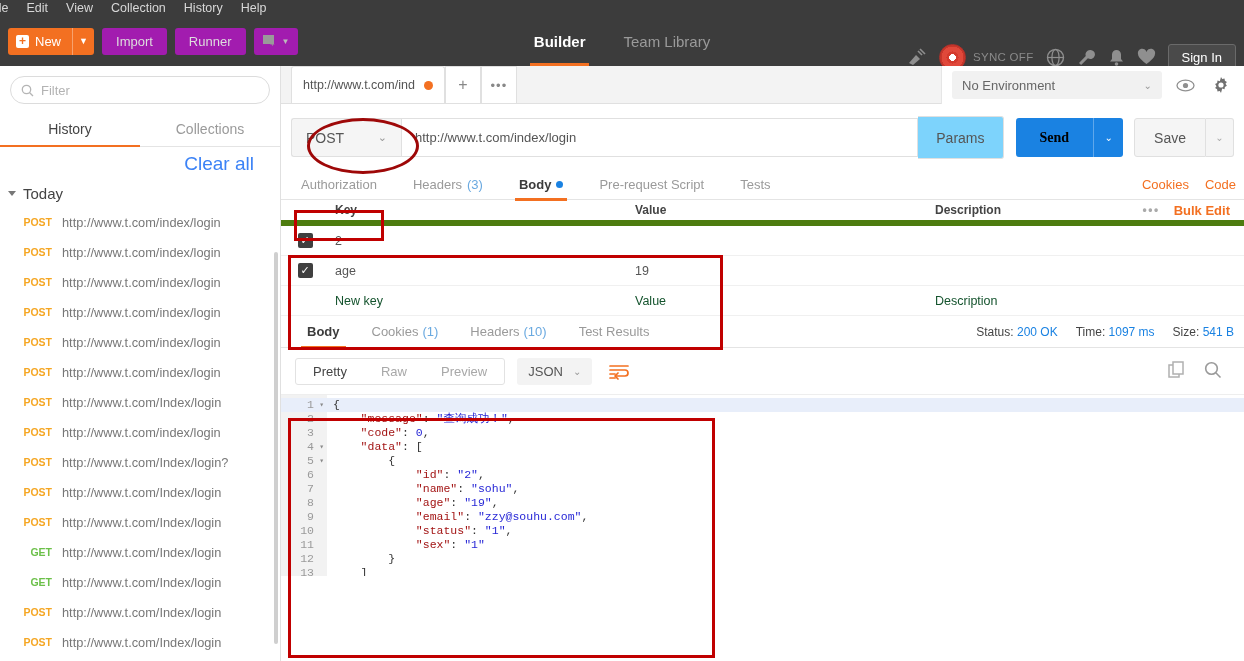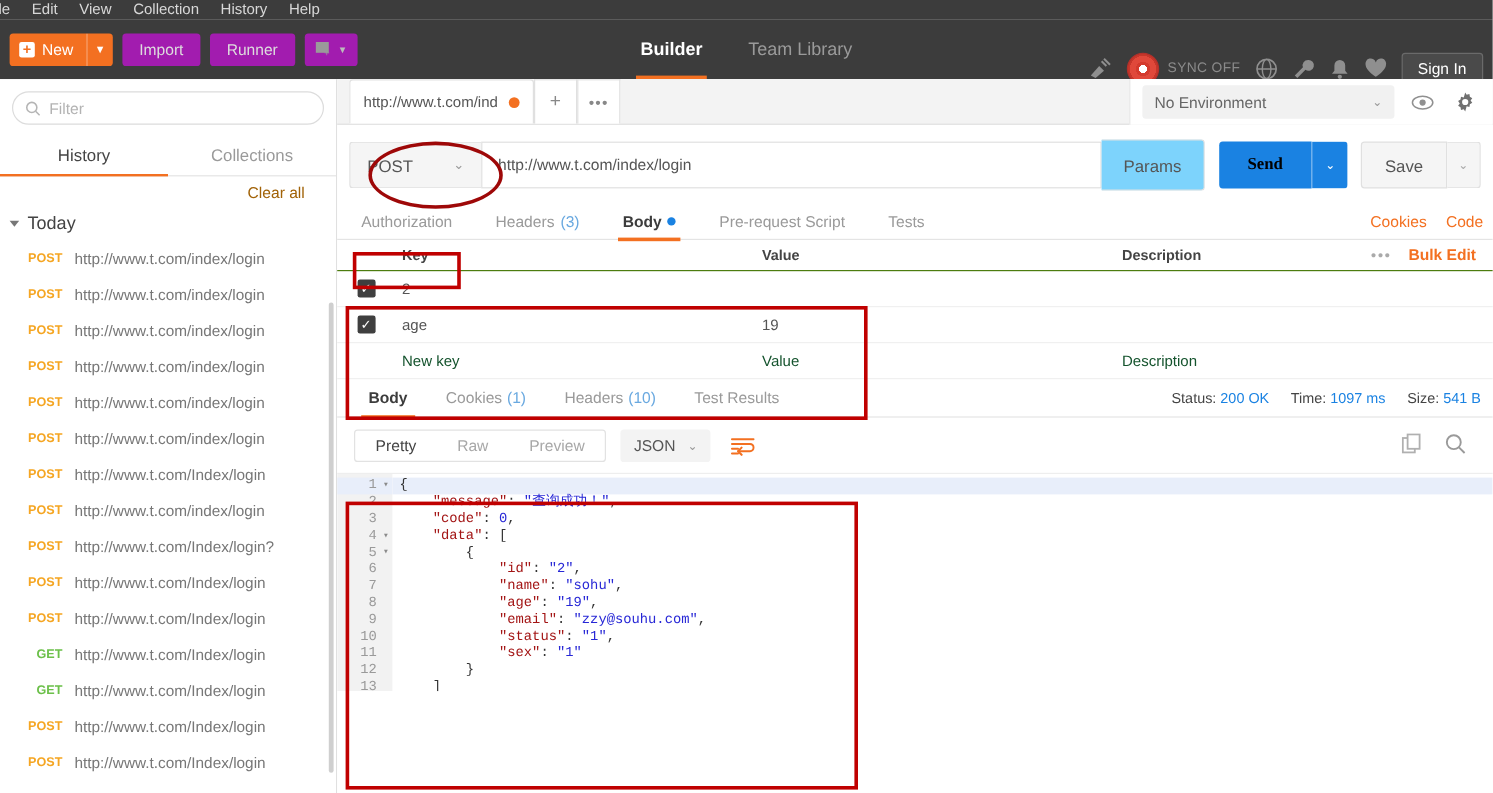--- a/index.html
+++ b/index.html
@@ -95,21 +95,21 @@
   .sbtabs { display: flex; margin-top: 9px; border-bottom: 1px solid #e4e4e4; }
   .sbtab {
     flex: 1; text-align: center; padding: 8px 0 9px; font-size: 14px; color: #9a9a9a;
     position: relative;
   }
   .sbtab.active { color: #444; }
   .sbtab.active:after {
     content: ''; position: absolute; bottom: -1px; left: 0; right: 0; height: 2px; background: #f37021;
   }
   .clearrow { display: flex; justify-content: flex-end; padding: 6px 26px 4px 0; }
-  .clearall { color: #a16207; font-size: 13px; }
+  .clearall { color: #3b82f6; font-size: 19px; }
   .daygroup { display: flex; align-items: center; gap: 7px; padding: 6px 0 5px 8px; }
   .tri { width: 0; height: 0; border-left: 4px solid transparent; border-right: 4px solid transparent; border-top: 5px solid #777; }
   .dayname { color: #444; font-size: 15px; }
   .hist { overflow: hidden; }
   .hrow { display: flex; align-items: center; height: 30px; padding-left: 22px; gap: 10px; }
   .hmethod { font-size: 10.5px; font-weight: bold; width: 30px; text-align: right; flex: none; }
   .hmethod.post { color: #f5a623; }
   .hmethod.get { color: #6cc04a; }
   .hurl { color: #777; font-size: 12.8px; white-space: nowrap; }
   .sb-scroll {
@@ -207,21 +207,21 @@
   .radio { display: flex; align-items: center; gap: 8px; color: #666; font-size: 13px; }
   .rdot { width: 13px; height: 13px; border-radius: 50%; border: 1px solid #c8c8c8; background: #fff; position: relative; }
   .radio.sel .rdot { border-color: #f37021; background: #f58a42; }
   .radio.sel .rdot:after {
     content:''; position: absolute; left: 3.5px; top: 3.5px; width: 4px; height: 4px;
     border-radius: 50%; background: #fff;
   }
 
   
   .kvtable { width: 100%; }
-  .kvhead { display: flex; align-items: center; height: 26px; border-bottom: 1px solid #4d7c0f; font-size: 12px; font-weight: bold; color: #444; }
+  .kvhead { display: flex; align-items: center; height: 26px; border-bottom: 6px solid #4d7c0f; font-size: 12px; font-weight: bold; color: #444; }
   .kvrow { display: flex; align-items: center; height: 30px; border-bottom: 1px solid #f0f0f0; font-size: 12.5px; color: #555; }
   .c-chk { width: 48px; display: flex; align-items: center; justify-content: center; flex: none; }
   .c-key { width: 300px; flex: none; padding-left: 6px; }
   .c-val { width: 300px; flex: none; padding-left: 6px; }
   .c-desc { flex: 1; padding-left: 6px; }
   .c-act { width: 110px; flex: none; display: flex; align-items: center; gap: 14px; justify-content: flex-end; padding-right: 14px; }
   .chk {
     width: 15px; height: 15px; border-radius: 2px; background: #3f3f3f;
     display: flex; align-items: center; justify-content: center; color: #fff; font-size: 11px;
   }

